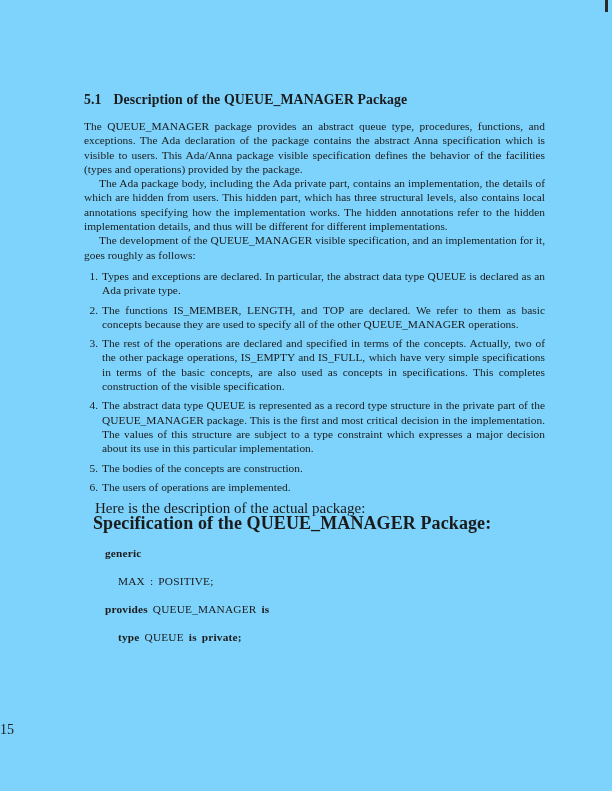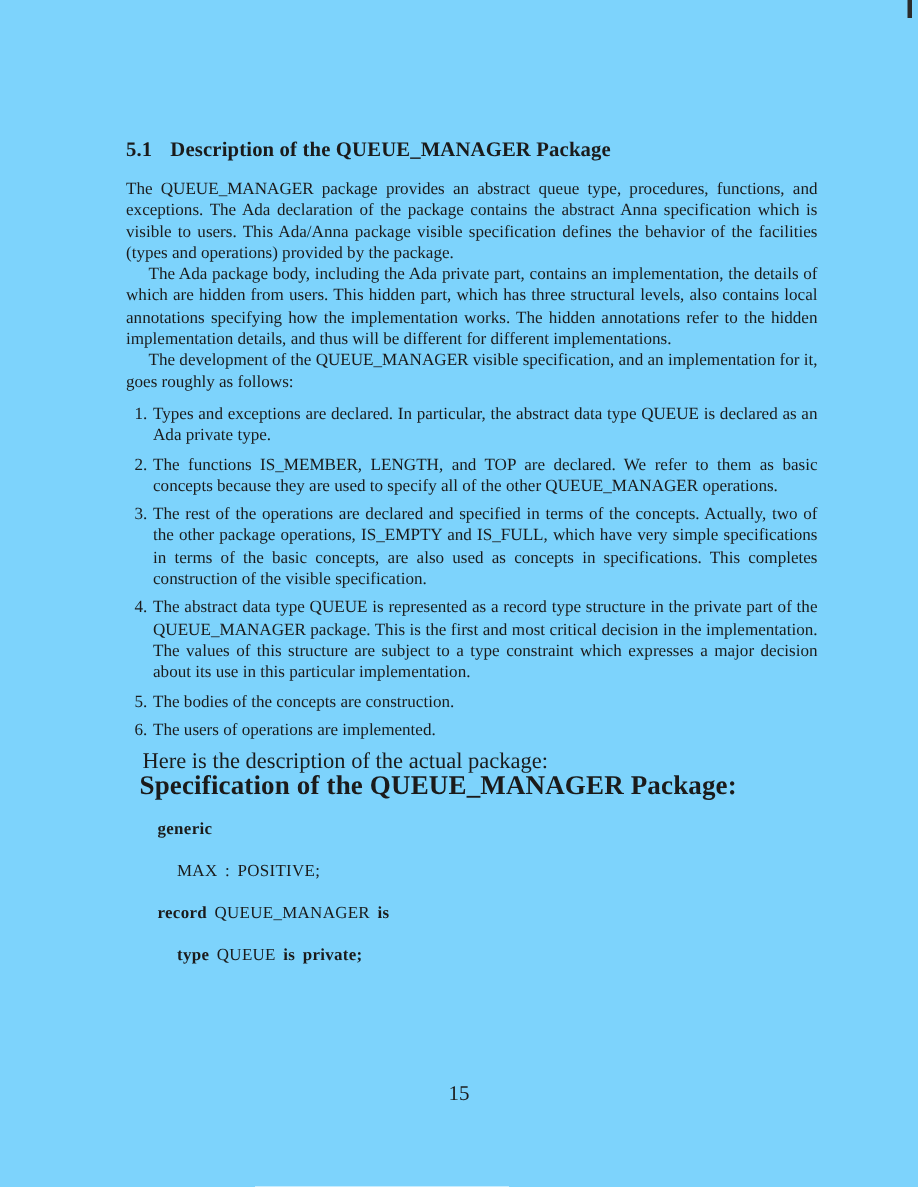--- a/index.html
+++ b/index.html
@@ -92,21 +92,20 @@
     margin-bottom: 0;
   }
   .ind1 { padding-left: 21px; }
   .ind2 { padding-left: 34px; }
   .kw { font-weight: bold; }
   .page-number {
     position: absolute;
     top: 722px;
     left: 0;
     width: 100%;
-    text-align: center;
     font-size: 14px;
   }
 </style>
 </head>
 <body>
 
 <div class="page">
 
   <div class="scan-mark"></div>
 
@@ -127,21 +126,21 @@
       <li>The users of operations are implemented.</li>
     </ol>
 
     <p class="closing">Here is the description of the actual package:</p>
 
     <p class="spec-heading">Specification of the QUEUE_MANAGER Package:</p>
 
     <div class="code">
       <div class="code-line ind1"><span class="kw">generic</span></div>
       <div class="code-line ind2"><span>MAX : POSITIVE;</span></div>
-      <div class="code-line ind1"><span class="kw">record</span><span> QUEUE_MANAGER </span><span class="kw">is</span></div>
+      <div class="code-line ind1"><span class="kw">provides</span><span> QUEUE_MANAGER </span><span class="kw">is</span></div>
       <div class="code-line ind2"><span class="kw">type</span><span> QUEUE </span><span class="kw">is</span><span> </span><span class="kw">private;</span></div>
     </div>
 
   </div>
 
   <div class="page-number">15</div>
 
 </div>
 
 </body></html>

